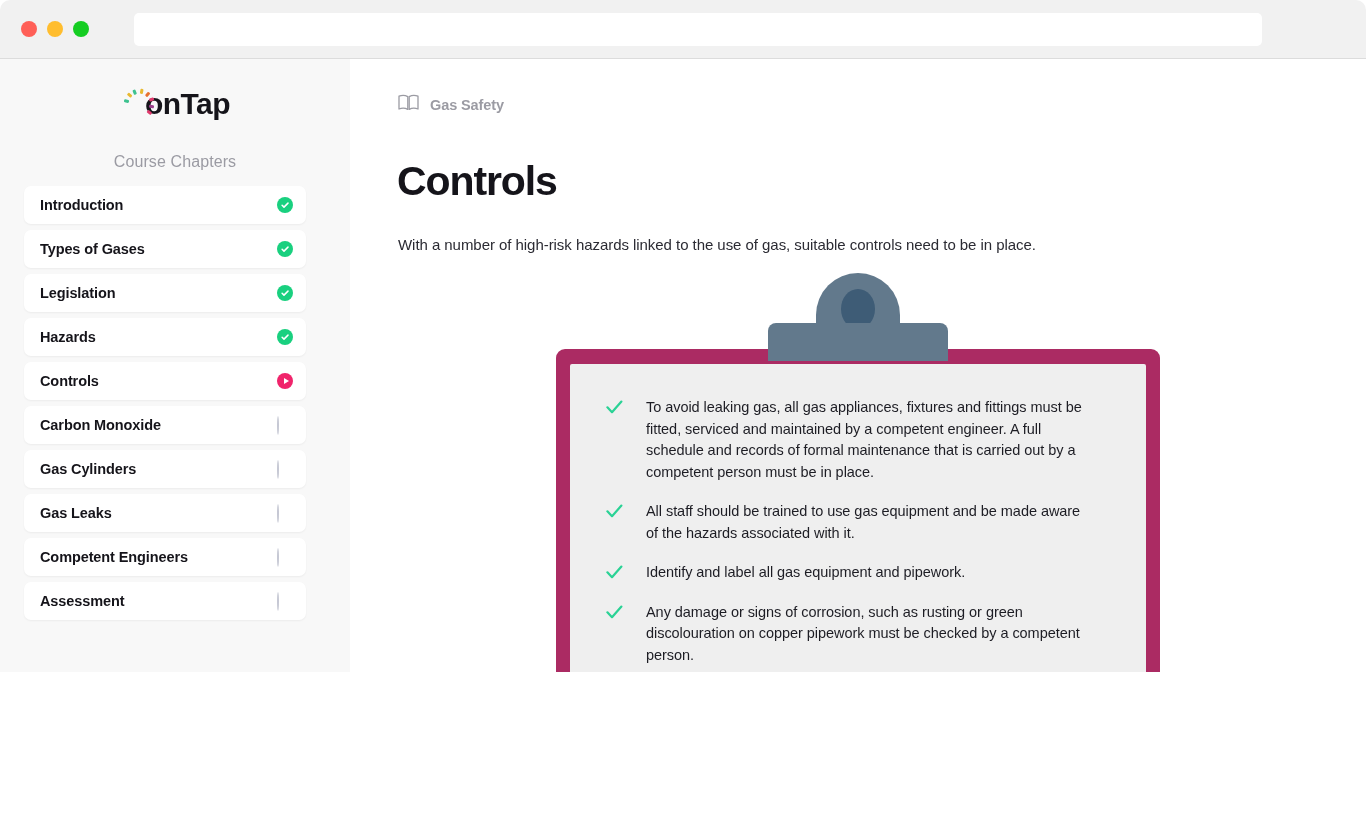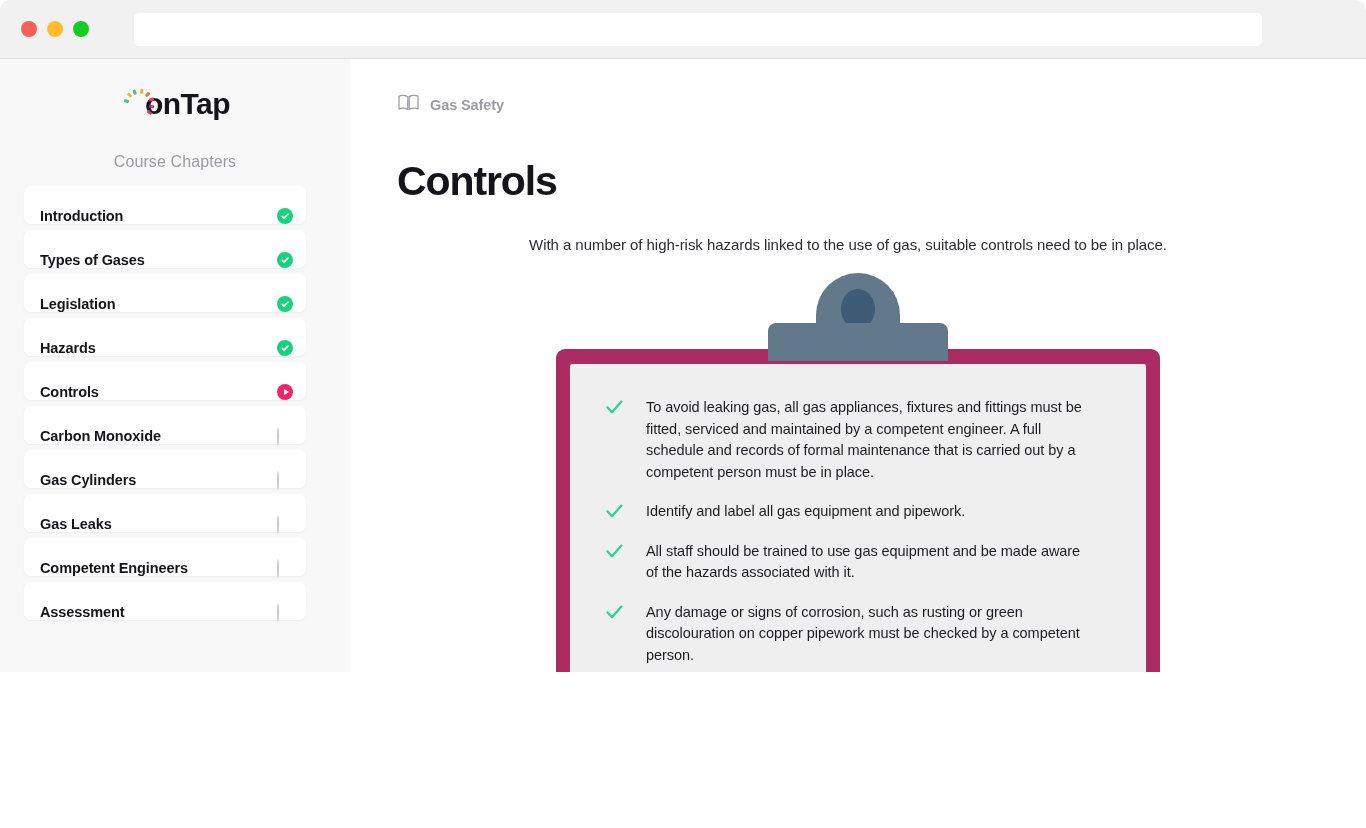--- a/index.html
+++ b/index.html
@@ -73,21 +73,21 @@
   }
 
   .chapter-list {
     position: absolute; left: 24px; top: 127px;
     width: 282px;
   }
   .chapter-item {
     height: 38px; margin-bottom: 6px;
     background: #ffffff;
     border-radius: 7px;
-    display: flex; align-items: flex-end;
+    display: flex; align-items: center;
     padding: 0 13px 0 16px;
     box-shadow: 0 1px 2px rgba(0,0,0,0.05);
     cursor: pointer;
   }
   .chapter-label {
     flex: 1;
     font-size: 14.5px; font-weight: 600; color: #15141a;
     letter-spacing: -0.1px;
   }
   .status-icon { width: 16px; height: 16px; flex: 0 0 16px; }
@@ -148,21 +148,20 @@
   .page-title {
     position: absolute; left: 47px; top: 102px;
     font-size: 41px; font-weight: 700; color: #15141a;
     letter-spacing: -1.1px; line-height: 1;
   }
   .intro-text {
     position: absolute; left: 48px; top: 177px;
     width: 900px;
     font-size: 15px; font-weight: 400; color: #2b2b33;
     letter-spacing: -0.05px;
-    text-align: center;
   }
 
   
   .clipboard-wrap {
     position: absolute; left: 206px; top: 214px;
     width: 604px; height: 420px; padding-left: 31px;
   }
   .clip-top {
     position: absolute; left: 212px; top: 0;
     width: 180px; height: 86px; z-index: 2;
@@ -398,27 +397,27 @@
               <li class="check-item">
                 <span class="check-mark"><svg width="17" height="14" viewBox="0 0 17 14">
                     <path d="M1.4 7.3 L6 12.2 L15.4 1.6" fill="none" stroke="#2ad295" stroke-width="2.2" stroke-linecap="round" stroke-linejoin="round"></path>
                   </svg></span>
                 <span class="check-text">To avoid leaking gas, all gas appliances, fixtures and fittings must be fitted, serviced and maintained by a competent engineer. A full schedule and records of formal maintenance that is carried out by a competent person must be in place.</span>
               </li>
               <li class="check-item">
                 <span class="check-mark"><svg width="17" height="14" viewBox="0 0 17 14">
                     <path d="M1.4 7.3 L6 12.2 L15.4 1.6" fill="none" stroke="#2ad295" stroke-width="2.2" stroke-linecap="round" stroke-linejoin="round"></path>
                   </svg></span>
-                <span class="check-text">Identify and label all gas equipment and pipework.</span>
+                <span class="check-text">All staff should be trained to use gas equipment and be made aware of the hazards associated with it.</span>
               </li>
               <li class="check-item">
                 <span class="check-mark"><svg width="17" height="14" viewBox="0 0 17 14">
                     <path d="M1.4 7.3 L6 12.2 L15.4 1.6" fill="none" stroke="#2ad295" stroke-width="2.2" stroke-linecap="round" stroke-linejoin="round"></path>
                   </svg></span>
-                <span class="check-text">All staff should be trained to use gas equipment and be made aware of the hazards associated with it.</span>
+                <span class="check-text">Identify and label all gas equipment and pipework.</span>
               </li>
               <li class="check-item">
                 <span class="check-mark"><svg width="17" height="14" viewBox="0 0 17 14">
                     <path d="M1.4 7.3 L6 12.2 L15.4 1.6" fill="none" stroke="#2ad295" stroke-width="2.2" stroke-linecap="round" stroke-linejoin="round"></path>
                   </svg></span>
                 <span class="check-text">Any damage or signs of corrosion, such as rusting or green discolouration on copper pipework must be checked by a competent person.</span>
               </li>
               <li class="check-item">
                 <span class="check-mark"><svg width="17" height="14" viewBox="0 0 17 14">
                     <path d="M1.4 7.3 L6 12.2 L15.4 1.6" fill="none" stroke="#2ad295" stroke-width="2.2" stroke-linecap="round" stroke-linejoin="round"></path>

